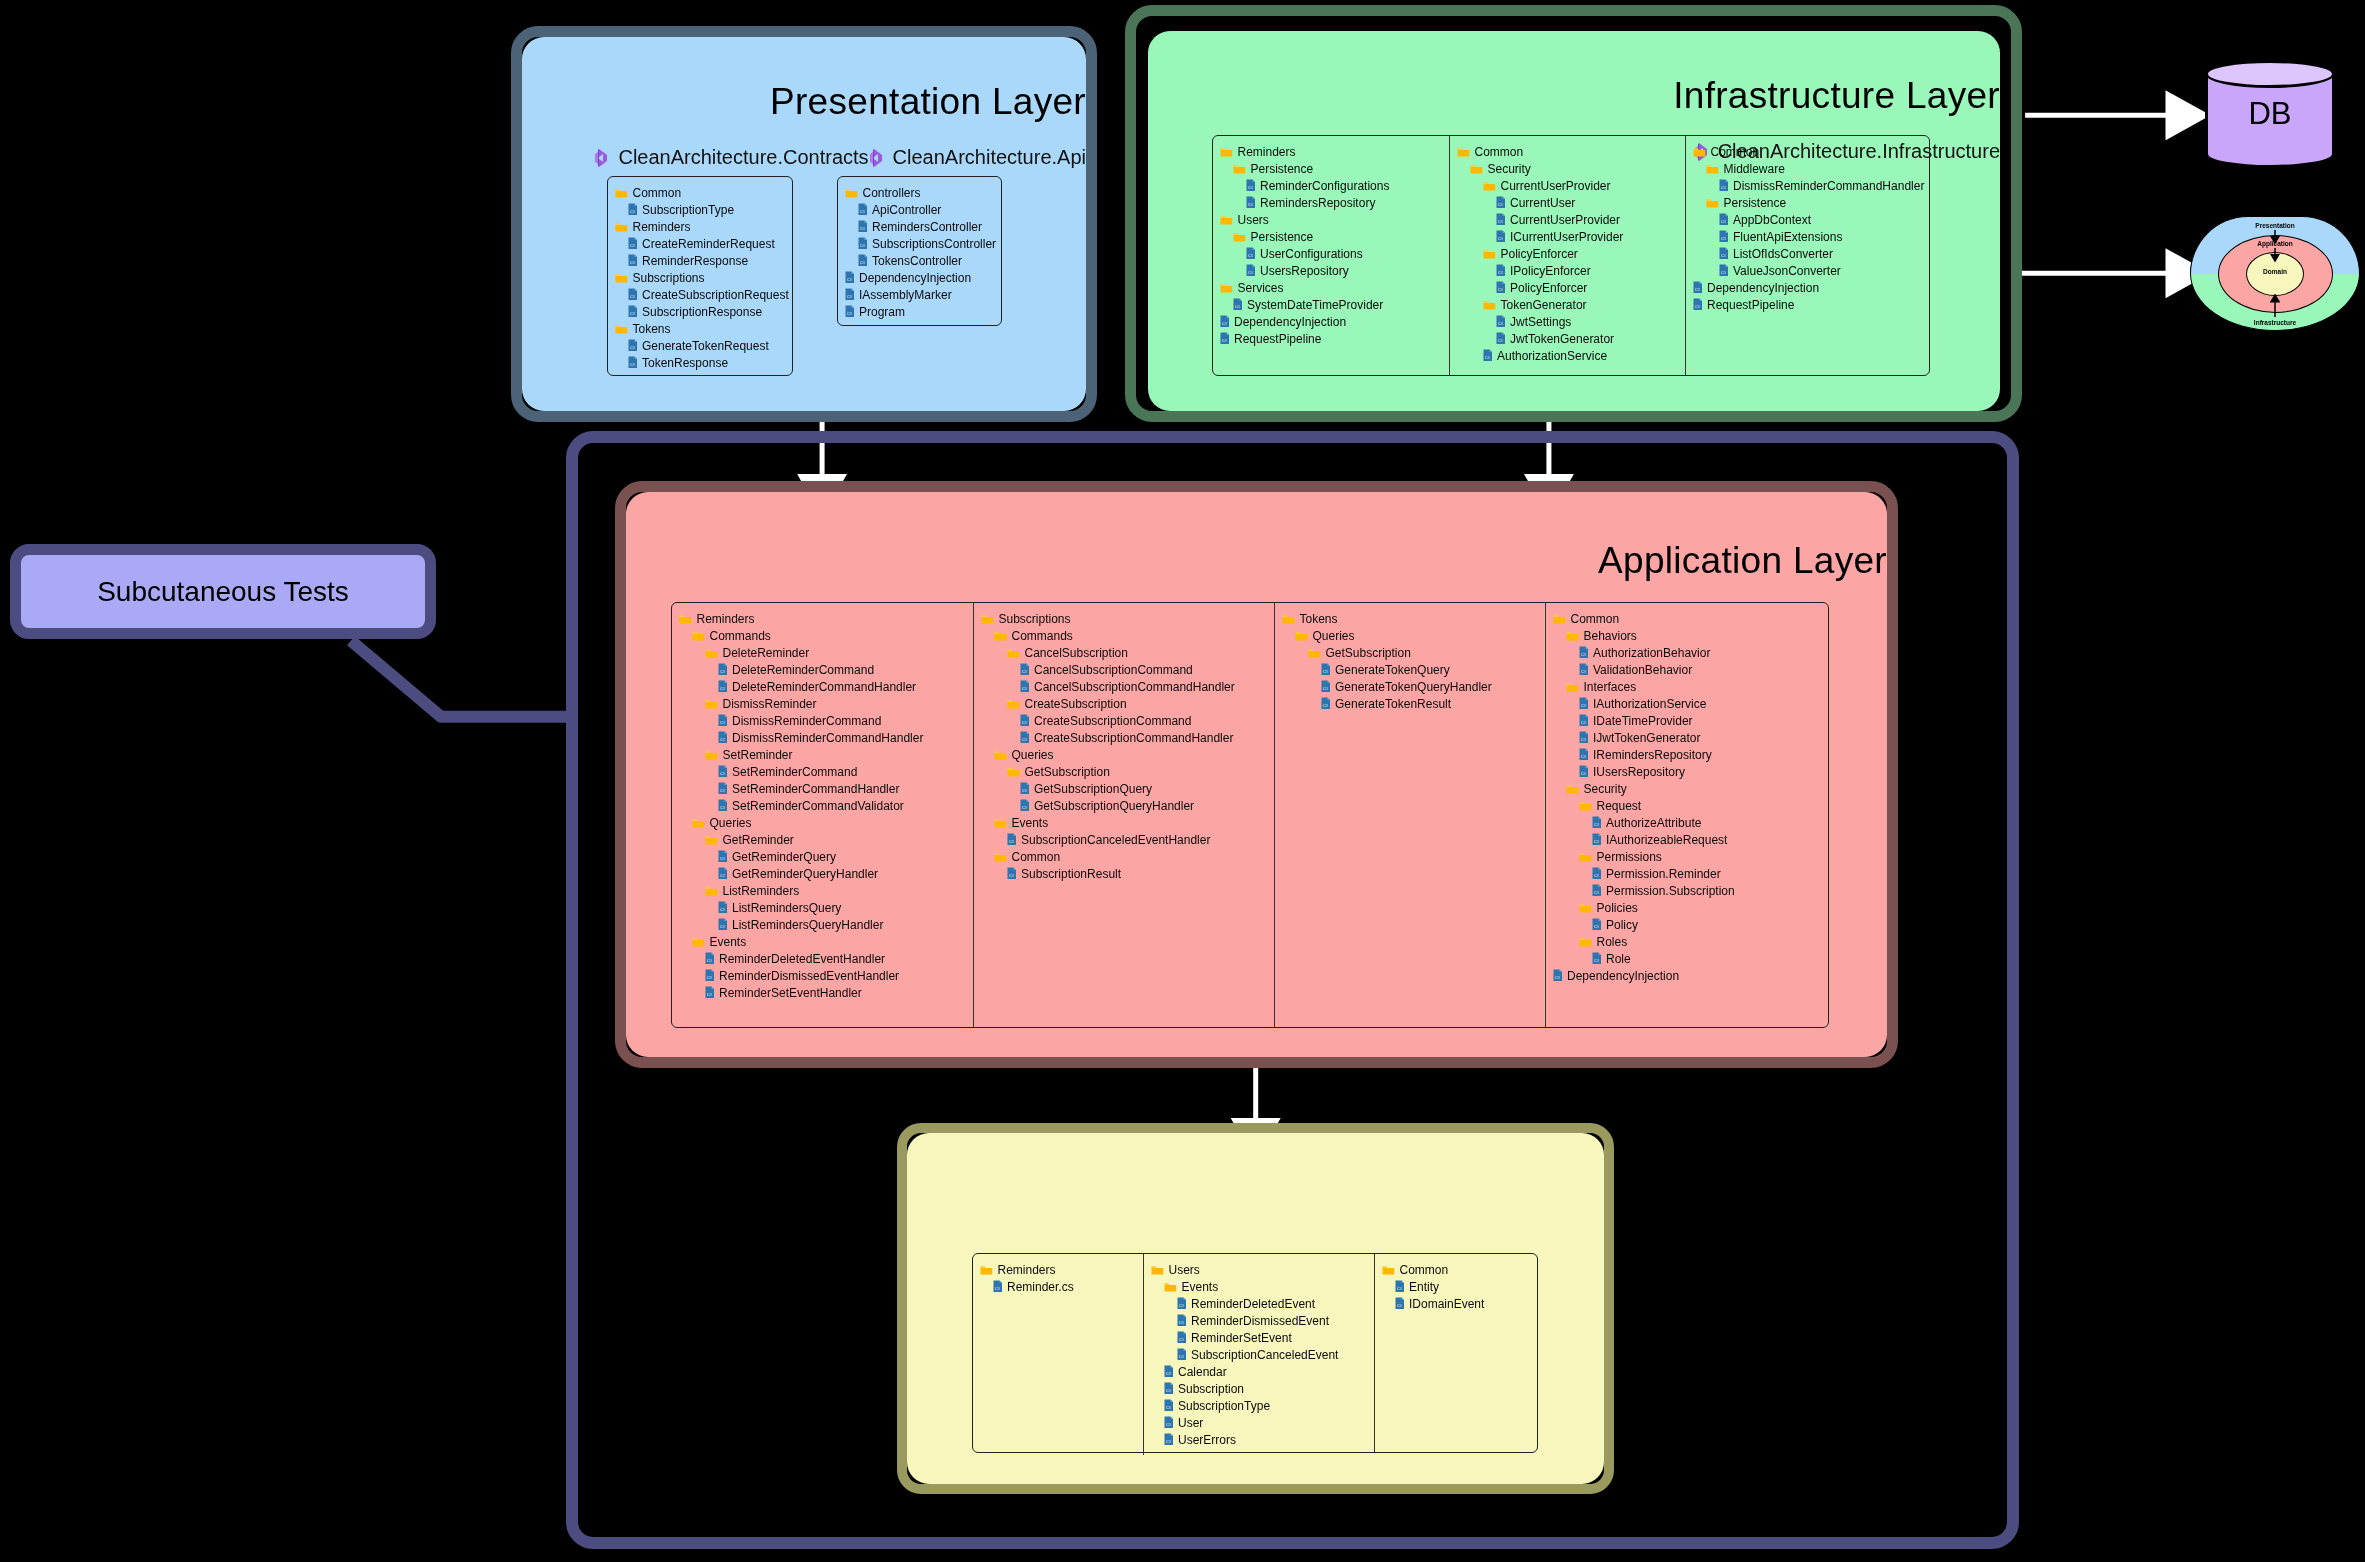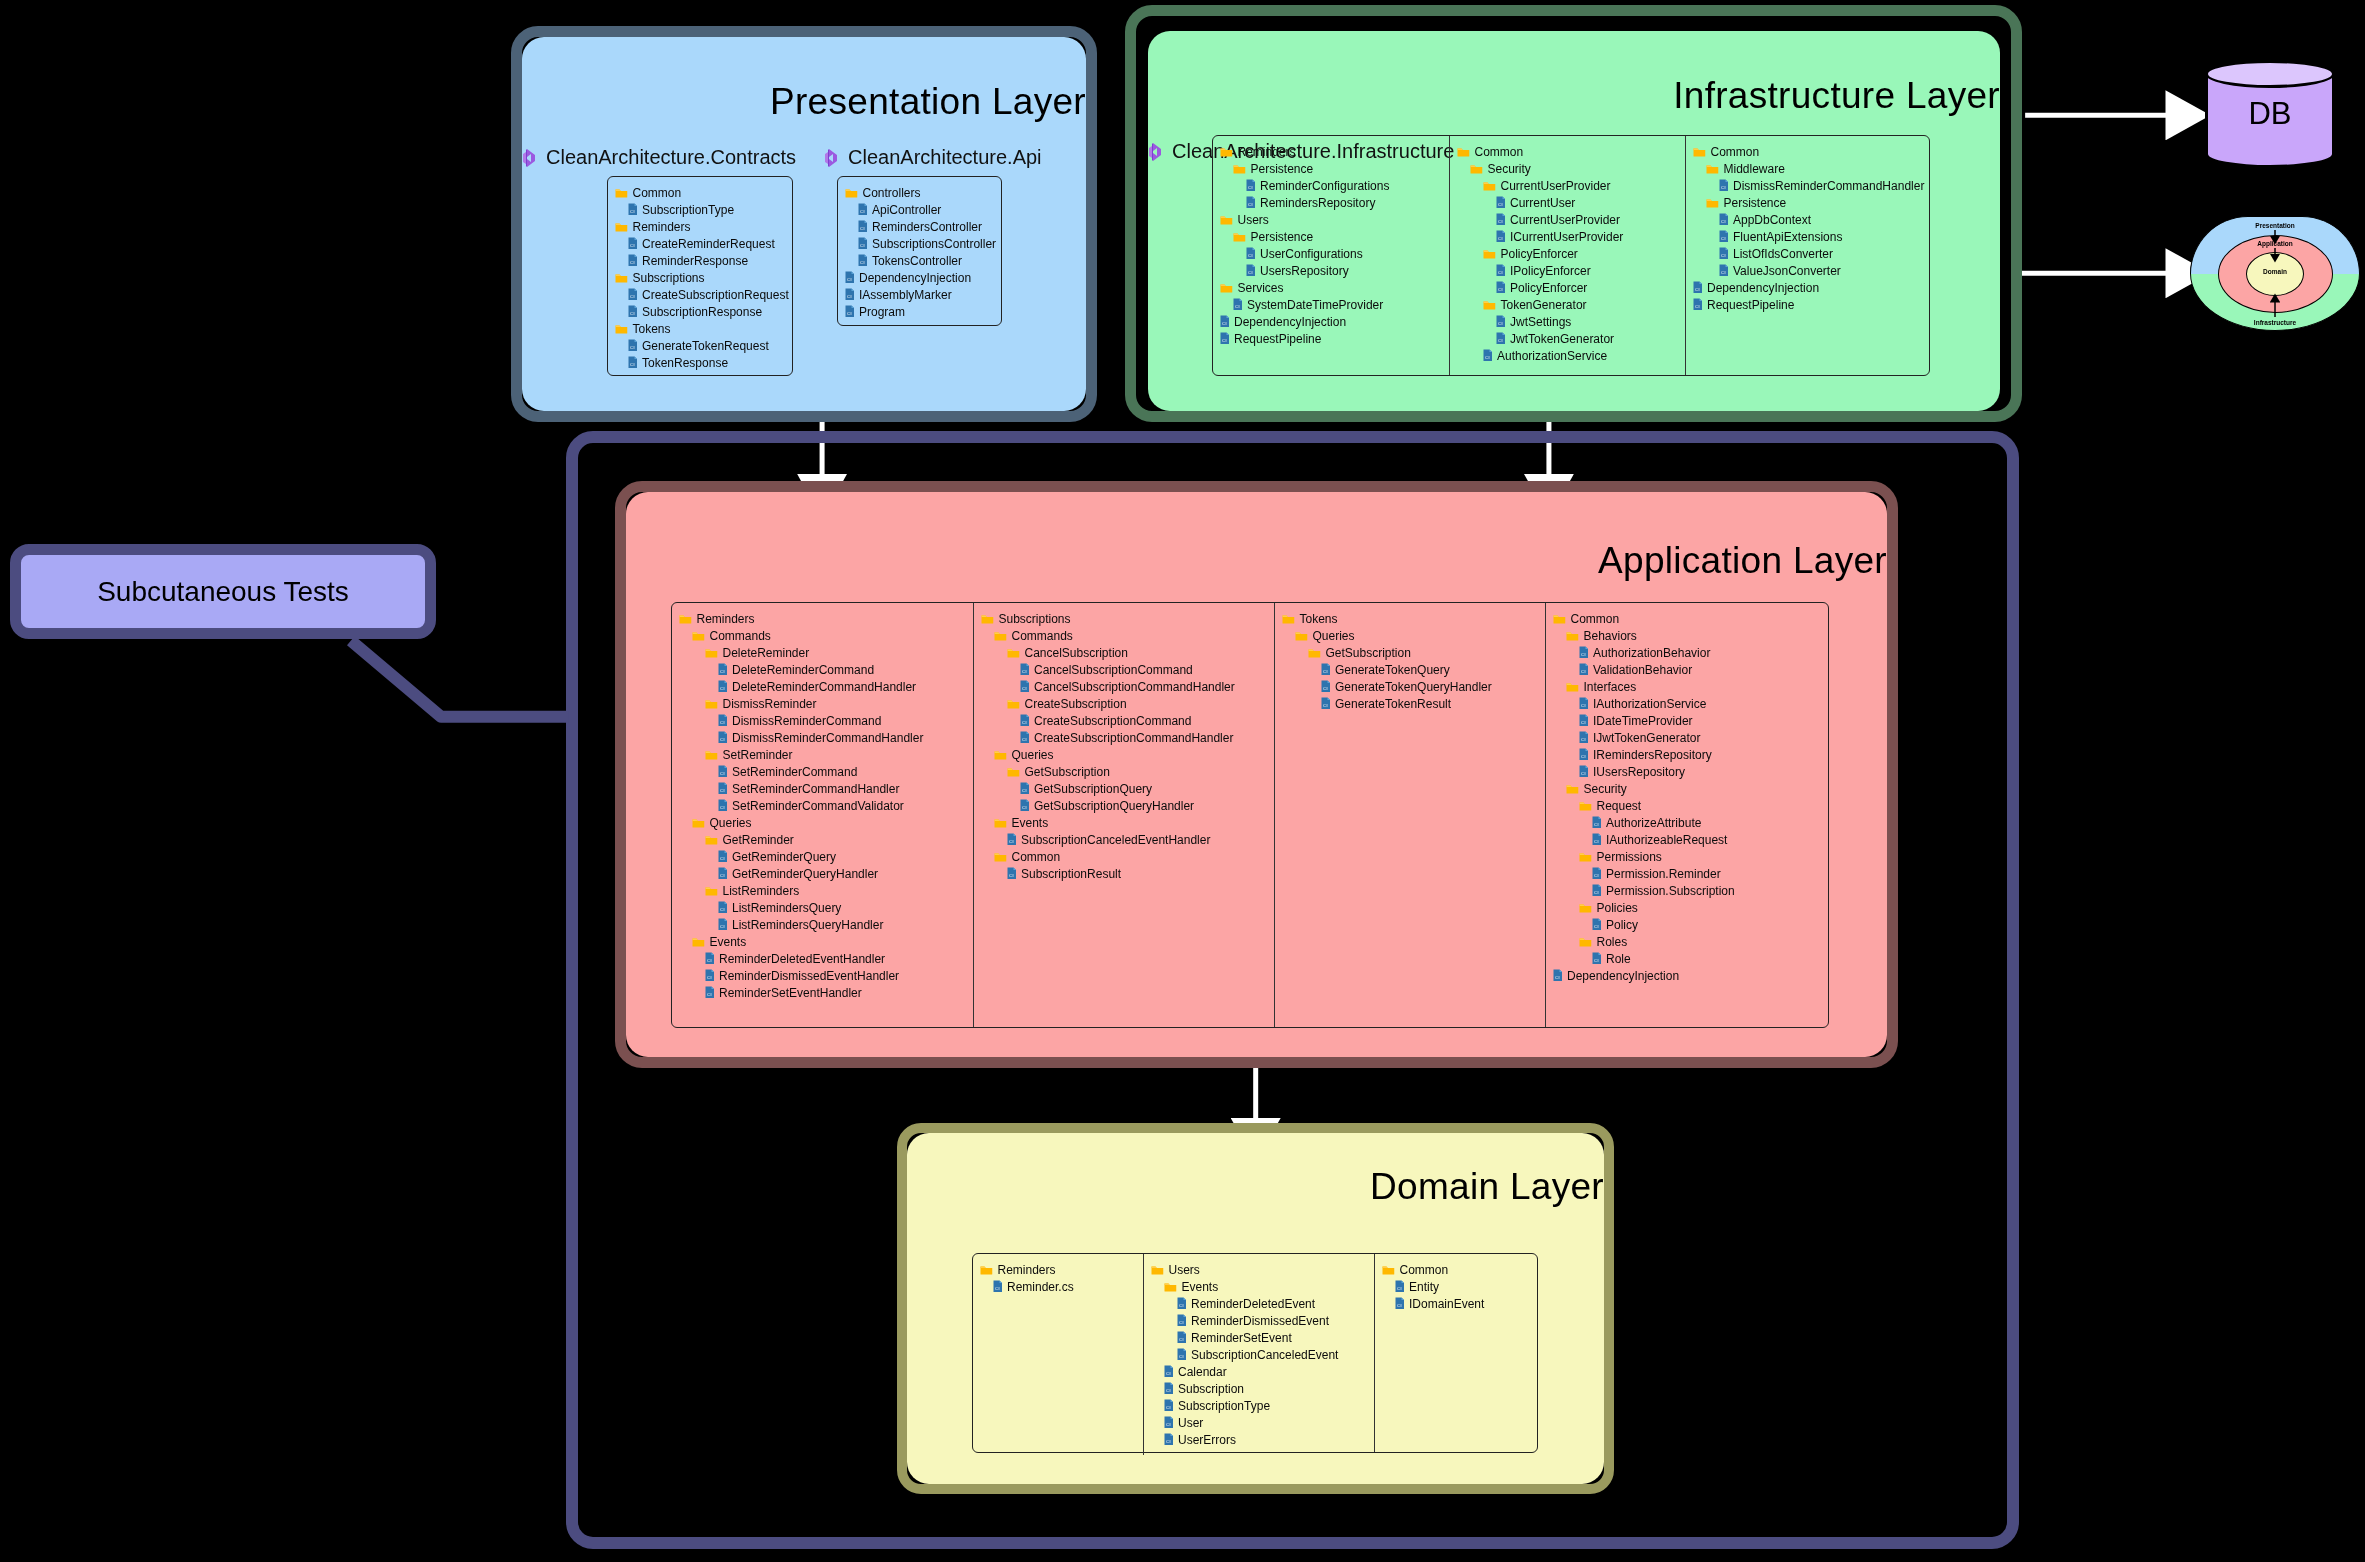--- a/index.html
+++ b/index.html
@@ -3,22 +3,22 @@
 <meta charset="utf-8">
 <style>
   html,body{margin:0;padding:0;background:#000;}
   body{font-family:"Liberation Sans",sans-serif;}
   #stage{position:relative;width:2366px;height:1563px;background:#000;overflow:hidden;}
 
   
   .layerbox{position:absolute;border-radius:22px;box-sizing:border-box;}
   .layer-title{position:absolute;left:0;right:0;text-align:right;color:#000;
                 font-size:37px;font-weight:400;letter-spacing:0.3px;}
-  .proj-row{position:absolute;left:0;right:0;display:flex;justify-content:flex-start;
-            align-items:center;gap:28px;}
+  .proj-row{position:absolute;left:0;right:0;display:flex;justify-content:flex-end;
+            align-items:center;}
   .proj{display:flex;align-items:center;gap:7px;font-size:20px;color:#111;white-space:nowrap;}
 
   
   .vs{width:17px;height:20px;flex:0 0 17px;position:relative;display:inline-block;}
   .vs svg{display:block;width:17px;height:20px;}
 
   
   .panel{position:absolute;box-sizing:border-box;border:1.5px solid #222;border-radius:6px;
          display:flex;align-items:flex-start;}
   .col{box-sizing:border-box;padding:7px 5px 7px 7px;}
@@ -1335,21 +1335,20 @@
               </svg>
             </span>
             <span>DependencyInjection</span>
           </div>
         </div>
       </div>
   </div>
 
   <div id="dom-wrap" style="left:897px;top:1123px;width:717px;height:371px;"></div>
   <div class="layerbox" id="dom-box" style="left:907px;top:1133px;width:697px;height:351px;background:#f7f7bd;">
-    <div class="layer-title" style="top:33px;">Domain Layer</div>
     <div class="panel" id="dom-panel" style="left:65px;top:120px;width:566px;height:200px;">
         <div class="col" style="width: 170px; min-height: 100%;">
           <div class="node  i0">
             <span class="ic fold">
               <svg viewBox="0 0 26 20">
                 <path d="M1,3 h8 l2.5,3 h13 v12 a1,1 0 0 1 -1,1 h-21.5 a1,1 0 0 1 -1,-1 z" fill="#ffb800"></path>
                 <path d="M1,3 h8 l2.5,3 h-10.5 z" fill="#ffce4d"></path>
               </svg>
             </span>
             <span>Reminders</span>

